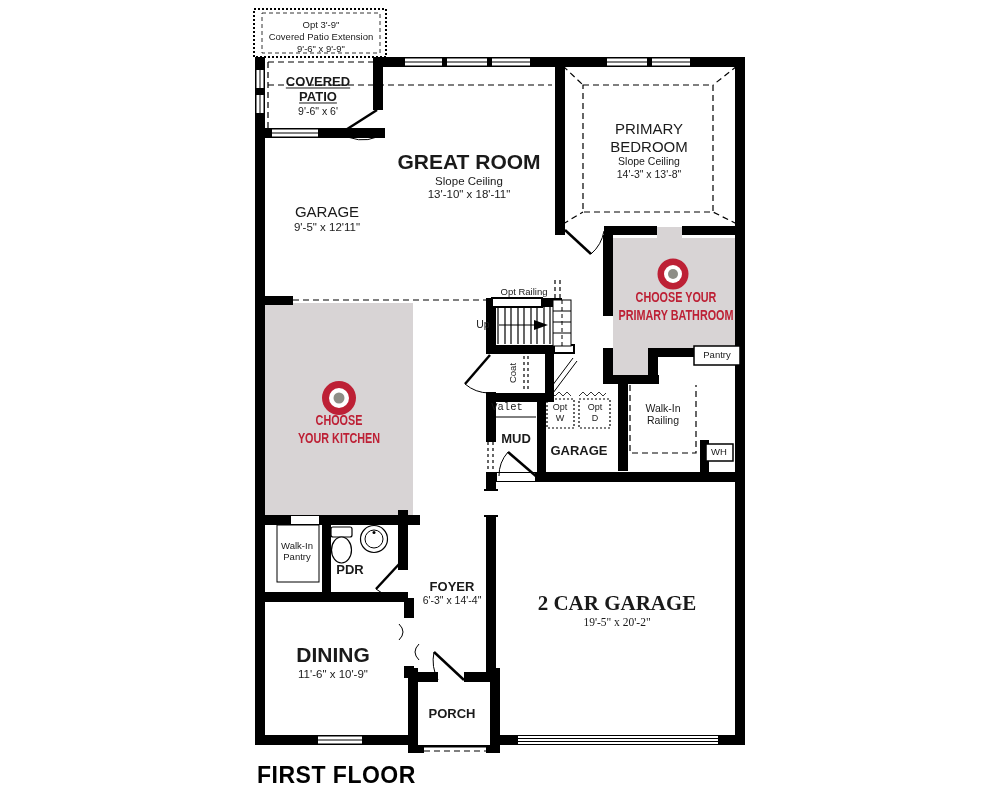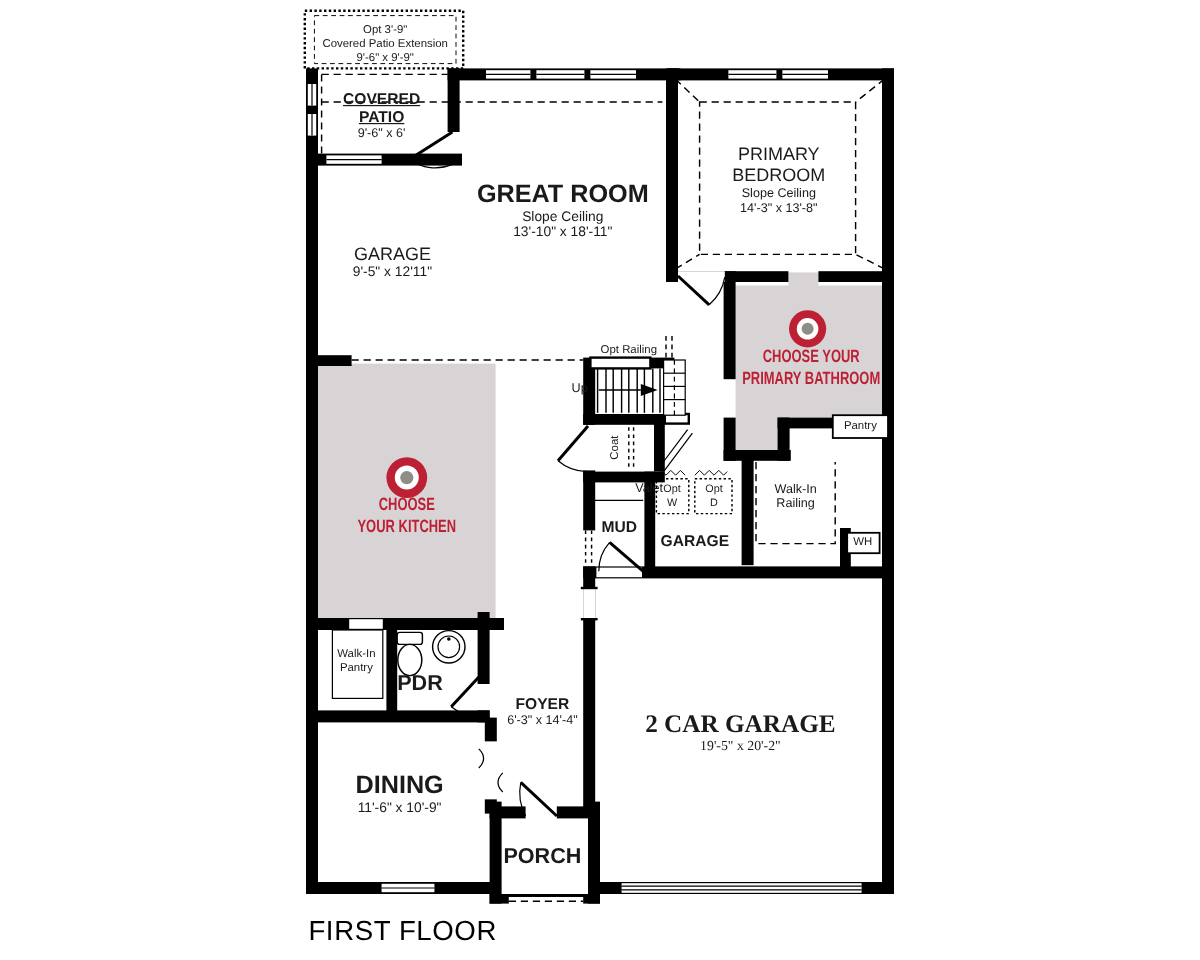--- a/index.html
+++ b/index.html
@@ -7,23 +7,23 @@
           font-family:"Liberation Sans", sans-serif;color:#000;}
   #plan-svg{position:absolute;left:0;top:0;}
   .lbl{position:absolute;transform:translate(-50%,-50%);text-align:center;line-height:1.18;
        white-space:nowrap;color:#1a1a1a;}
   .lbl .nm{font-weight:bold;}
   .wrap{white-space:normal;}
   .cta{color:#BD2035;font-weight:bold;font-size:13.5px;line-height:1.25;
        transform:translate(-50%,-50%) scale(0.80,1.10);}
   .rot{transform:translate(-50%,-50%) rotate(-90deg);}
   .t9{font-size:9.5px;} .t10{font-size:10.5px;} .t11{font-size:11.5px;}
-  .b12{font-size:18px;font-weight:bold;} .b13{font-size:13px;font-weight:bold;}
+  .b12{font-size:13px;font-weight:bold;} .b13{font-size:13px;font-weight:bold;}
   .b14{font-size:15px;font-weight:normal;} .b16{font-size:21px;font-weight:bold;}
-  .title{position:absolute;left:257px;top:762px;font-size:23px;font-weight:normal;letter-spacing:.5px;}
+  .title{position:absolute;left:257px;top:762px;font-size:23px;font-weight:bold;letter-spacing:.5px;}
   .opt-box{font-size:9.5px;line-height:1.25;}
 </style>
 </head>
 <body>
 
 <div id="canvas">
 
 <svg id="plan-svg" width="1000" height="800" viewBox="0 0 1000 800">
 
   <g>
@@ -242,21 +242,21 @@
   </div>
 
   <div class="lbl cta" style="left:339px;top:430px;">
     <div>CHOOSE</div>
     <div>YOUR KITCHEN</div>
   </div>
 
   <div class="lbl t9" style="left:524px;top:292px;">Opt Railing</div>
   <div class="lbl t10" style="left:483px;top:324px;">Up</div>
   <div class="lbl t9 rot" style="left:513px;top:373px;">Coat</div>
-  <div class="lbl t10" style="left:541px;top:407px;">Valet</div>
+  <div class="lbl t10" style="left:507px;top:407px;font-family:Liberation Mono, monospace;">Valet</div>
   <div class="lbl b13" style="left:516px;top:439px;">MUD</div>
   <div class="lbl b13" style="left:579px;top:451px;">GARAGE</div>
 
   <div class="lbl" style="left:560px;top:413px;font-size:9px;">
     <div>Opt</div>
       <div>W</div>
   </div>
   <div class="lbl" style="left:595px;top:413px;font-size:9px;">
     <div>Opt</div>
       <div>D</div>

